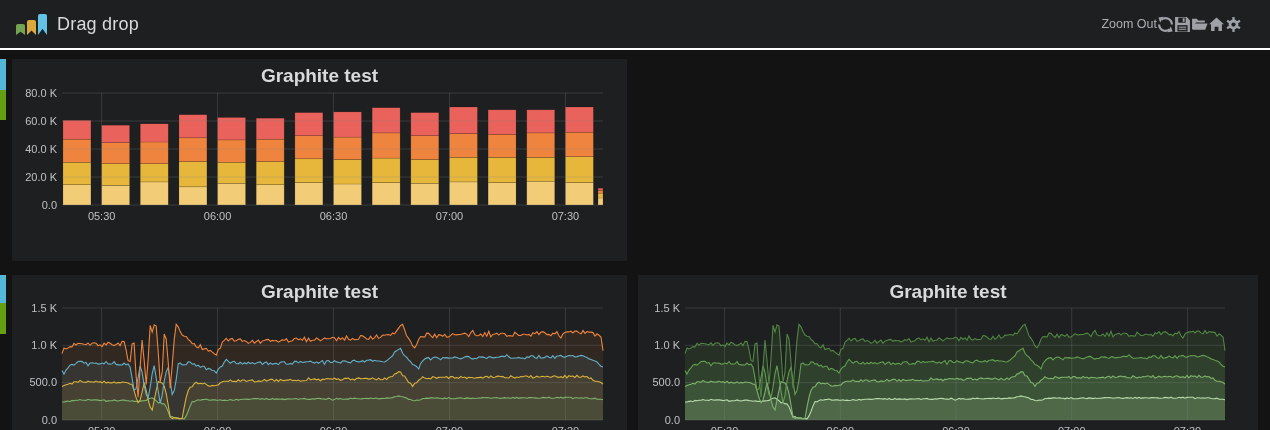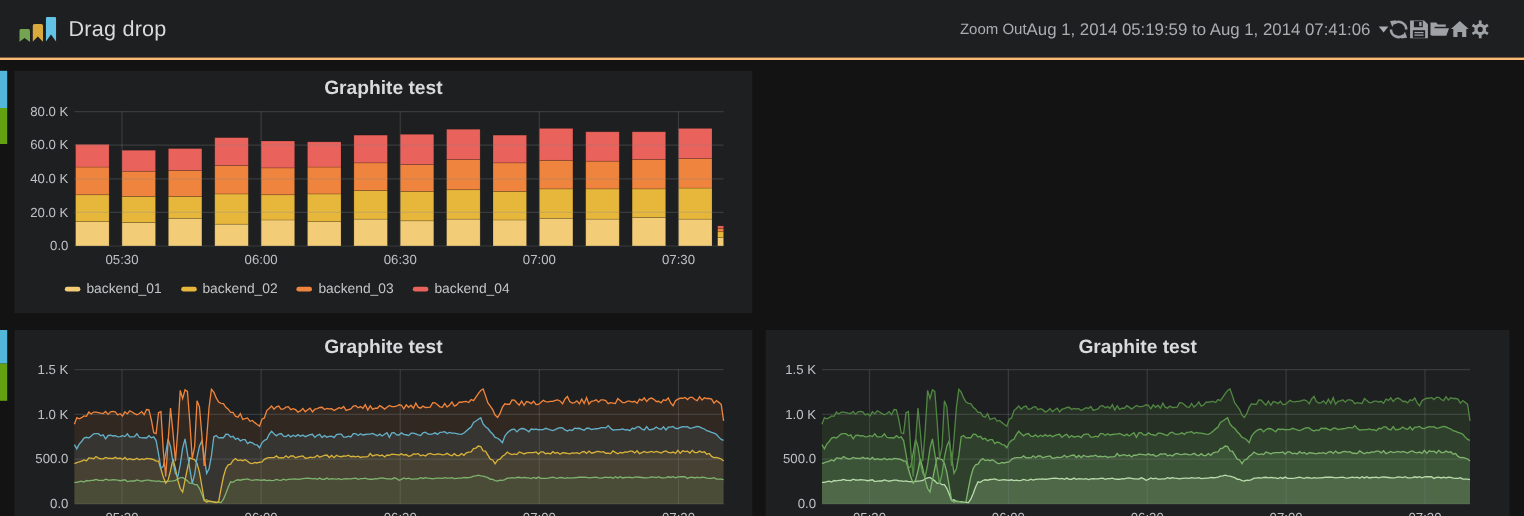--- a/index.html
+++ b/index.html
@@ -6,21 +6,21 @@
     --page_bg:#131314; --panel_bg:#1E1F20; --navbar_bg:#1E1F21;
     --text:#D8DADC; --muted:#ABAEB1; --axis:#BEC1C4; --icon:#9EA2A7;
     --strip_blue:#52B7D8; --strip_green:#63A112;
   }
   *{margin:0;padding:0;box-sizing:border-box}
   html,body{width:1270px;height:430px;overflow:hidden}
   body{background:var(--page_bg);font-family:"Liberation Sans",sans-serif;position:relative}
 
   
   .navbar{position:absolute;left:0;top:0;width:1270px;height:50px;background:var(--navbar_bg);
-    border-bottom:2px solid #fdba74;display:flex;padding:0 28px 0 16px}
+    border-bottom:2px solid #ffffff;display:flex;padding:0 28px 0 16px}
   .nav-left{display:flex;align-items:center;gap:10px}
   .logo{display:flex;align-items:flex-end;gap:2px;height:22px;cursor:pointer}
   .lb{width:9px;border-radius:2px 2px 0 0;clip-path:polygon(0 0,100% 0,100% 100%,50% 70%,0 100%)}
   .lb.g{height:11px;background:#74A352}
   .lb.y{height:15px;background:#D9A93B}
   .lb.b{height:21px;background:#62C3E6}
   .apptitle{color:var(--text);font-size:18px;letter-spacing:.2px}
   .nav-right{margin-left:auto;display:flex;align-items:center;}
   .zoomout{color:var(--muted);font-size:12.5px;cursor:pointer}
   .timerange{color:var(--muted);font-size:14px;display:flex;align-items:center;gap:7px;cursor:pointer}
@@ -33,21 +33,21 @@
   .strip{position:absolute;left:0;width:6px;cursor:pointer}
   .strip.blue{background:var(--strip_blue)}
   .strip.green{background:var(--strip_green)}
 
   
   .panel{position:absolute;background:var(--panel_bg)}
   #panel1{left:12px;top:59px;width:615px;height:202px}
   #panel2{left:12px;top:275px;width:615px;height:200px}
   #panel3{left:638px;top:275px;width:620px;height:200px}
   .ptitle{position:absolute;top:6px;left:0;right:0;text-align:center;color:var(--text);
-    font-size:16px;font-weight:bold;cursor:pointer;z-index:2}
+    font-size:19px;font-weight:bold;cursor:pointer;z-index:2}
   .panel svg.chart{position:absolute;left:0;top:0}
 
   
   .legend{position:absolute;left:42px;top:176px;display:flex;gap:16px;align-items:center;z-index:2}
   .legend-item{display:flex;align-items:center;gap:5px;cursor:pointer}
   .legend-swatch{width:13px;height:4px;border-radius:2px}
   .legend-label{color:#C3C6C8;font-size:11.5px}
 </style>
 </head>
 <body>
@@ -56,24 +56,20 @@
   <div class="nav-left">
     <span class="logo">
       <span class="lb g"></span>
       <span class="lb y"></span>
       <span class="lb b"></span>
     </span>
     <span class="apptitle">Drag drop</span>
   </div>
   <div class="nav-right">
     <a class="zoomout">Zoom Out</a>
-    <span class="timerange">
-      <span>Aug 1, 2014 05:19:59 to Aug 1, 2014 07:41:06</span>
-      <i class="caret"></i>
-    </span>
     <span class="navicon">
       <svg viewBox="0 0 16 16">
           <path d="M14 8A6 6 0 0 0 4.2 3.4" fill="none" stroke="currentColor" stroke-width="2"></path>
           <path d="M2 8a6 6 0 0 0 9.8 4.6" fill="none" stroke="currentColor" stroke-width="2"></path>
           <path d="M6.2 0.8L1.3 1.5l1.7 4.6z"></path>
           <path d="M9.8 15.2l4.9-.7-1.7-4.6z"></path>
         </svg>
     </span>
     <span class="navicon">
       <svg viewBox="0 0 16 16">
@@ -190,38 +186,20 @@
       <text x="89.65530000000001" y="161" text-anchor="middle" fill="#BEC1C4" font-size="11" font-family="Liberation Sans, sans-serif">05:30</text>
       <line x1="205.5916" y1="34" x2="205.5916" y2="146" stroke="#84878a44" stroke-width="1"></line>
       <text x="205.5916" y="161" text-anchor="middle" fill="#BEC1C4" font-size="11" font-family="Liberation Sans, sans-serif">06:00</text>
       <line x1="321.5279" y1="34" x2="321.5279" y2="146" stroke="#84878a44" stroke-width="1"></line>
       <text x="321.5279" y="161" text-anchor="middle" fill="#BEC1C4" font-size="11" font-family="Liberation Sans, sans-serif">06:30</text>
       <line x1="437.46419999999995" y1="34" x2="437.46419999999995" y2="146" stroke="#84878a44" stroke-width="1"></line>
       <text x="437.46419999999995" y="161" text-anchor="middle" fill="#BEC1C4" font-size="11" font-family="Liberation Sans, sans-serif">07:00</text>
       <line x1="553.4005" y1="34" x2="553.4005" y2="146" stroke="#84878a44" stroke-width="1"></line>
       <text x="553.4005" y="161" text-anchor="middle" fill="#BEC1C4" font-size="11" font-family="Liberation Sans, sans-serif">07:30</text>
     </svg>
-  <div class="legend" id="legend0">
-      <div class="legend-item">
-        <span class="legend-swatch" style="background: rgb(242, 204, 118);"></span>
-        <span class="legend-label">backend_01</span>
-      </div>
-      <div class="legend-item">
-        <span class="legend-swatch" style="background: rgb(231, 183, 60);"></span>
-        <span class="legend-label">backend_02</span>
-      </div>
-      <div class="legend-item">
-        <span class="legend-swatch" style="background: rgb(238, 132, 61);"></span>
-        <span class="legend-label">backend_03</span>
-      </div>
-      <div class="legend-item">
-        <span class="legend-swatch" style="background: rgb(233, 98, 91);"></span>
-        <span class="legend-label">backend_04</span>
-      </div>
-    </div>
 </section>
 
 <section class="panel" id="panel2">
   <div class="ptitle">Graphite test</div>
   <svg class="chart" id="chart1" width="615" height="200">
       <path d="M50,145L50.0,78.6L52.0,73.0L54.0,74.0L56.0,73.1L58.0,71.6L60.0,71.9L62.0,68.4L64.0,70.0L66.0,68.4L68.0,68.5L70.0,68.8L72.0,69.3L74.0,69.6L76.0,67.9L78.1,70.3L80.1,68.2L82.1,67.8L84.1,68.2L86.1,70.7L88.1,69.8L90.1,71.6L92.1,68.2L94.1,69.9L96.1,67.3L98.1,68.3L100.1,69.7L102.1,70.6L104.1,69.6L106.1,68.0L108.1,70.6L110.1,66.3L112.1,66.6L114.1,74.8L116.1,85.7L118.1,86.4L120.1,68.9L122.1,68.0L124.1,100.7L126.1,122.2L128.1,92.4L130.1,65.0L132.2,85.8L134.2,109.4L136.2,83.4L138.2,50.3L140.2,57.1L142.2,49.9L144.2,51.1L146.2,76.8L148.2,107.1L150.2,97.2L152.2,59.0L154.2,64.0L156.2,87.3L158.2,113.3L160.2,90.3L162.2,64.6L164.2,49.4L166.2,51.8L168.2,56.6L170.2,60.1L172.2,61.2L174.2,61.4L176.2,64.4L178.2,66.0L180.2,68.7L182.2,68.6L184.2,71.8L186.3,72.7L188.3,69.7L190.3,74.5L192.3,73.9L194.3,73.3L196.3,76.1L198.3,75.4L200.3,77.2L202.3,78.8L204.3,80.1L206.3,74.3L208.3,73.3L210.3,67.1L212.3,65.4L214.3,63.3L216.3,66.0L218.3,64.0L220.3,63.4L222.3,66.1L224.3,65.8L226.3,64.3L228.3,63.9L230.3,66.4L232.3,65.6L234.3,66.4L236.3,68.4L238.3,67.4L240.4,65.4L242.4,68.1L244.4,66.5L246.4,65.1L248.4,68.3L250.4,66.0L252.4,65.5L254.4,64.6L256.4,64.4L258.4,66.3L260.4,65.4L262.4,65.7L264.4,65.6L266.4,67.1L268.4,66.0L270.4,64.7L272.4,65.4L274.4,63.7L276.4,67.0L278.4,66.3L280.4,65.7L282.4,63.4L284.4,63.0L286.4,64.8L288.4,63.8L290.4,65.3L292.4,62.2L294.5,66.7L296.5,63.1L298.5,66.2L300.5,65.2L302.5,65.2L304.5,63.0L306.5,64.3L308.5,65.9L310.5,64.4L312.5,62.9L314.5,63.8L316.5,63.8L318.5,63.5L320.5,62.3L322.5,62.7L324.5,65.7L326.5,62.4L328.5,64.4L330.5,62.7L332.5,65.2L334.5,60.9L336.5,64.3L338.5,65.1L340.5,63.4L342.5,64.6L344.5,64.5L346.5,64.3L348.6,60.6L350.6,60.7L352.6,62.2L354.6,64.0L356.6,64.4L358.6,61.2L360.6,64.2L362.6,62.6L364.6,59.9L366.6,63.4L368.6,62.4L370.6,60.1L372.6,60.2L374.6,59.7L376.6,59.5L378.6,60.4L380.6,57.9L382.6,58.9L384.6,55.9L386.6,53.1L388.6,50.4L390.6,49.2L392.6,54.7L394.6,60.8L396.6,63.4L398.6,66.4L400.6,70.9L402.7,72.9L404.7,69.5L406.7,64.3L408.7,61.5L410.7,61.9L412.7,61.9L414.7,58.2L416.7,58.4L418.7,60.6L420.7,62.6L422.7,59.2L424.7,62.7L426.7,59.6L428.7,60.1L430.7,61.3L432.7,59.3L434.7,62.1L436.7,62.0L438.7,60.4L440.7,58.6L442.7,59.7L444.7,59.9L446.7,59.5L448.7,59.5L450.7,58.7L452.7,58.2L454.7,59.1L456.8,61.5L458.8,57.5L460.8,55.4L462.8,59.7L464.8,60.8L466.8,60.5L468.8,59.0L470.8,61.5L472.8,57.6L474.8,61.3L476.8,56.3L478.8,61.9L480.8,59.5L482.8,59.0L484.8,58.2L486.8,60.1L488.8,58.2L490.8,58.3L492.8,58.8L494.8,61.4L496.8,60.6L498.8,60.9L500.8,61.2L502.8,57.2L504.8,58.8L506.8,60.5L508.8,60.5L510.9,59.3L512.9,59.3L514.9,60.0L516.9,59.4L518.9,61.1L520.9,57.7L522.9,58.7L524.9,56.6L526.9,59.6L528.9,57.3L530.9,56.7L532.9,57.8L534.9,59.6L536.9,59.4L538.9,60.7L540.9,58.2L542.9,58.8L544.9,56.6L546.9,60.8L548.9,63.1L550.9,58.9L552.9,57.6L554.9,56.9L556.9,56.9L558.9,56.2L560.9,58.0L562.9,56.1L565.0,56.1L567.0,57.9L569.0,58.9L571.0,55.6L573.0,58.4L575.0,56.5L577.0,57.1L579.0,57.1L581.0,57.6L583.0,61.0L585.0,58.8L587.0,60.3L589.0,62.0L591.0,75.7L591,145Z" fill="#EF843C" fill-opacity="0.1"></path>
       <path d="M50,145L50.0,95.5L52.0,99.1L54.0,95.1L56.0,92.9L58.0,90.1L60.0,89.4L62.0,90.1L64.0,88.4L66.0,86.5L68.0,86.4L70.0,86.4L72.0,88.2L74.0,87.4L76.0,90.7L78.1,87.9L80.1,87.7L82.1,88.3L84.1,88.1L86.1,89.1L88.1,88.9L90.1,88.0L92.1,88.8L94.1,86.5L96.1,89.0L98.1,89.1L100.1,88.8L102.1,86.6L104.1,89.4L106.1,89.9L108.1,89.8L110.1,90.0L112.1,88.1L114.1,89.8L116.1,89.0L118.1,92.1L120.1,103.2L122.1,115.1L124.1,113.7L126.1,102.6L128.1,91.0L130.1,97.4L132.2,110.3L134.2,119.5L136.2,122.4L138.2,112.2L140.2,98.5L142.2,90.7L144.2,103.0L146.2,116.0L148.2,127.9L150.2,120.2L152.2,106.1L154.2,96.8L156.2,92.4L158.2,105.5L160.2,119.5L162.2,115.6L164.2,104.7L166.2,88.9L168.2,88.0L170.2,89.9L172.2,89.8L174.2,89.8L176.2,86.9L178.2,87.0L180.2,89.2L182.2,88.6L184.2,91.0L186.3,90.2L188.3,92.4L190.3,91.3L192.3,91.3L194.3,94.7L196.3,93.4L198.3,94.0L200.3,95.5L202.3,95.8L204.3,98.1L206.3,94.0L208.3,91.9L210.3,91.1L212.3,87.0L214.3,84.4L216.3,86.4L218.3,88.2L220.3,86.7L222.3,86.3L224.3,88.5L226.3,88.8L228.3,87.3L230.3,89.1L232.3,87.7L234.3,88.8L236.3,87.2L238.3,88.6L240.4,87.6L242.4,88.9L244.4,88.0L246.4,87.2L248.4,86.9L250.4,89.5L252.4,87.8L254.4,86.9L256.4,89.6L258.4,87.9L260.4,89.3L262.4,88.6L264.4,88.4L266.4,89.6L268.4,87.2L270.4,86.7L272.4,86.8L274.4,89.3L276.4,89.2L278.4,88.4L280.4,89.1L282.4,86.4L284.4,86.3L286.4,87.9L288.4,86.4L290.4,87.5L292.4,87.1L294.5,86.8L296.5,86.8L298.5,86.2L300.5,87.2L302.5,88.1L304.5,86.8L306.5,88.3L308.5,86.9L310.5,85.6L312.5,89.4L314.5,85.8L316.5,85.5L318.5,87.4L320.5,87.5L322.5,85.7L324.5,86.9L326.5,87.3L328.5,88.0L330.5,86.0L332.5,85.9L334.5,86.6L336.5,87.4L338.5,87.9L340.5,85.7L342.5,85.1L344.5,86.6L346.5,86.9L348.6,86.6L350.6,85.7L352.6,87.0L354.6,85.3L356.6,85.1L358.6,84.7L360.6,86.3L362.6,85.3L364.6,86.0L366.6,86.0L368.6,86.3L370.6,86.8L372.6,87.0L374.6,85.8L376.6,84.1L378.6,82.4L380.6,80.8L382.6,77.0L384.6,75.8L386.6,74.4L388.6,73.2L390.6,78.3L392.6,80.6L394.6,82.1L396.6,84.8L398.6,86.7L400.6,89.5L402.7,90.2L404.7,91.7L406.7,94.0L408.7,88.4L410.7,85.8L412.7,84.0L414.7,82.9L416.7,82.6L418.7,84.9L420.7,82.9L422.7,82.1L424.7,82.3L426.7,83.4L428.7,84.8L430.7,82.5L432.7,82.9L434.7,82.6L436.7,83.1L438.7,83.0L440.7,83.0L442.7,81.9L444.7,82.5L446.7,83.3L448.7,83.8L450.7,83.0L452.7,82.0L454.7,81.4L456.8,81.6L458.8,83.3L460.8,84.1L462.8,83.3L464.8,83.7L466.8,81.8L468.8,82.1L470.8,81.9L472.8,82.8L474.8,83.5L476.8,81.9L478.8,81.9L480.8,82.9L482.8,82.6L484.8,82.3L486.8,82.2L488.8,81.4L490.8,81.4L492.8,81.6L494.8,79.7L496.8,81.8L498.8,83.3L500.8,83.2L502.8,83.0L504.8,83.0L506.8,82.4L508.8,83.2L510.9,83.0L512.9,83.9L514.9,81.9L516.9,82.3L518.9,80.7L520.9,80.8L522.9,82.7L524.9,83.3L526.9,80.5L528.9,83.2L530.9,82.9L532.9,82.4L534.9,80.9L536.9,82.3L538.9,82.8L540.9,80.7L542.9,83.3L544.9,81.0L546.9,80.9L548.9,80.4L550.9,82.0L552.9,82.1L554.9,81.2L556.9,80.5L558.9,80.8L560.9,80.6L562.9,82.0L565.0,81.6L567.0,81.0L569.0,80.4L571.0,80.8L573.0,81.8L575.0,82.5L577.0,83.9L579.0,84.5L581.0,85.3L583.0,85.9L585.0,86.9L587.0,89.3L589.0,91.2L591.0,91.9L591,145Z" fill="#64B0C8" fill-opacity="0.1"></path>
       <path d="M50,145L50.0,111.4L52.0,110.6L54.0,109.8L56.0,109.3L58.0,108.3L60.0,109.1L62.0,106.7L64.0,106.8L66.0,107.3L68.0,105.4L70.0,106.8L72.0,107.3L74.0,107.4L76.0,106.2L78.1,106.9L80.1,107.0L82.1,107.1L84.1,106.1L86.1,107.2L88.1,106.7L90.1,107.9L92.1,106.2L94.1,108.1L96.1,107.2L98.1,107.9L100.1,107.9L102.1,106.9L104.1,108.2L106.1,107.4L108.1,107.9L110.1,107.0L112.1,107.2L114.1,107.5L116.1,108.0L118.1,109.2L120.1,109.3L122.1,115.8L124.1,122.6L126.1,127.6L128.1,125.0L130.1,117.2L132.2,107.5L134.2,115.6L136.2,125.1L138.2,132.1L140.2,135.0L142.2,125.2L144.2,115.4L146.2,106.5L148.2,107.5L150.2,108.0L152.2,111.2L154.2,118.5L156.2,130.0L158.2,141.8L160.2,143.5L162.2,142.5L164.2,142.9L166.2,143.4L168.2,143.9L170.2,143.1L172.2,132.1L174.2,122.3L176.2,115.5L178.2,112.3L180.2,111.8L182.2,108.7L184.2,107.1L186.3,108.8L188.3,108.3L190.3,108.9L192.3,108.1L194.3,109.4L196.3,110.9L198.3,111.3L200.3,110.4L202.3,110.8L204.3,110.2L206.3,109.9L208.3,107.8L210.3,106.8L212.3,106.3L214.3,106.3L216.3,106.4L218.3,104.9L220.3,106.5L222.3,106.4L224.3,106.6L226.3,104.8L228.3,106.4L230.3,105.0L232.3,105.0L234.3,106.5L236.3,105.8L238.3,105.3L240.4,104.9L242.4,106.9L244.4,106.7L246.4,105.9L248.4,106.4L250.4,106.0L252.4,104.4L254.4,106.0L256.4,105.2L258.4,104.4L260.4,104.2L262.4,106.3L264.4,104.5L266.4,106.4L268.4,104.4L270.4,105.4L272.4,105.6L274.4,105.0L276.4,105.1L278.4,104.3L280.4,105.6L282.4,105.2L284.4,105.7L286.4,105.1L288.4,106.2L290.4,105.8L292.4,105.7L294.5,105.5L296.5,102.9L298.5,104.9L300.5,104.3L302.5,103.9L304.5,104.8L306.5,104.2L308.5,105.8L310.5,104.2L312.5,104.5L314.5,103.5L316.5,103.7L318.5,103.9L320.5,104.2L322.5,103.2L324.5,104.3L326.5,103.8L328.5,105.3L330.5,104.8L332.5,103.3L334.5,103.4L336.5,103.0L338.5,104.8L340.5,104.1L342.5,105.0L344.5,103.5L346.5,102.9L348.6,103.6L350.6,103.8L352.6,103.3L354.6,103.4L356.6,104.1L358.6,103.9L360.6,102.8L362.6,104.1L364.6,104.8L366.6,103.1L368.6,104.7L370.6,104.6L372.6,102.9L374.6,104.4L376.6,102.4L378.6,101.8L380.6,101.6L382.6,98.9L384.6,98.4L386.6,96.7L388.6,97.1L390.6,100.7L392.6,100.9L394.6,104.3L396.6,107.6L398.6,108.3L400.6,111.4L402.7,108.3L404.7,107.7L406.7,105.2L408.7,103.9L410.7,101.7L412.7,103.1L414.7,103.8L416.7,103.3L418.7,103.8L420.7,101.6L422.7,102.3L424.7,103.3L426.7,102.4L428.7,102.2L430.7,102.2L432.7,102.2L434.7,101.6L436.7,103.4L438.7,101.5L440.7,101.6L442.7,103.1L444.7,102.6L446.7,103.3L448.7,101.4L450.7,102.7L452.7,102.0L454.7,103.5L456.8,102.2L458.8,102.5L460.8,102.8L462.8,103.2L464.8,102.5L466.8,102.6L468.8,102.2L470.8,103.2L472.8,101.7L474.8,101.3L476.8,102.8L478.8,100.9L480.8,102.5L482.8,102.3L484.8,101.4L486.8,101.1L488.8,101.8L490.8,101.4L492.8,102.7L494.8,102.7L496.8,103.0L498.8,100.8L500.8,102.0L502.8,103.1L504.8,102.0L506.8,102.5L508.8,101.6L510.9,101.7L512.9,101.0L514.9,101.0L516.9,102.4L518.9,100.6L520.9,103.0L522.9,102.2L524.9,101.2L526.9,102.2L528.9,101.7L530.9,101.2L532.9,101.9L534.9,101.2L536.9,101.7L538.9,102.5L540.9,101.3L542.9,100.8L544.9,101.9L546.9,102.4L548.9,101.7L550.9,102.8L552.9,100.3L554.9,102.8L556.9,100.7L558.9,101.4L560.9,101.0L562.9,102.5L565.0,100.3L567.0,102.1L569.0,102.2L571.0,100.9L573.0,101.9L575.0,101.5L577.0,103.5L579.0,102.9L581.0,105.3L583.0,106.3L585.0,106.2L587.0,106.7L589.0,107.5L591.0,109.1L591,145Z" fill="#D8B23A" fill-opacity="0.1"></path>
       <path d="M50,145L50.0,127.0L52.0,127.0L54.0,126.4L56.0,126.0L58.0,126.7L60.0,125.4L62.0,125.7L64.0,125.3L66.0,125.2L68.0,124.5L70.0,125.2L72.0,125.3L74.0,125.4L76.0,124.3L78.1,125.0L80.1,125.1L82.1,124.8L84.1,124.9L86.1,125.1L88.1,125.6L90.1,125.2L92.1,124.8L94.1,126.3L96.1,125.9L98.1,125.7L100.1,125.8L102.1,124.9L104.1,125.6L106.1,126.0L108.1,125.5L110.1,125.1L112.1,125.1L114.1,125.6L116.1,125.7L118.1,126.2L120.1,125.8L122.1,126.4L124.1,126.3L126.1,126.6L128.1,126.1L130.1,125.9L132.2,125.7L134.2,125.4L136.2,124.1L138.2,123.3L140.2,122.8L142.2,124.3L144.2,125.7L146.2,127.8L148.2,127.4L150.2,128.9L152.2,128.8L154.2,131.9L156.2,136.7L158.2,142.0L160.2,141.5L162.2,143.0L164.2,143.0L166.2,143.1L168.2,143.5L170.2,143.6L172.2,143.8L174.2,140.9L176.2,136.3L178.2,130.9L180.2,126.5L182.2,126.9L184.2,125.4L186.3,124.8L188.3,125.2L190.3,124.6L192.3,124.5L194.3,124.1L196.3,124.9L198.3,125.3L200.3,124.9L202.3,124.8L204.3,125.1L206.3,125.2L208.3,124.8L210.3,125.5L212.3,125.1L214.3,125.5L216.3,125.3L218.3,124.5L220.3,125.1L222.3,125.3L224.3,124.3L226.3,125.1L228.3,124.5L230.3,124.2L232.3,124.2L234.3,124.1L236.3,124.4L238.3,124.2L240.4,123.8L242.4,123.6L244.4,123.5L246.4,123.7L248.4,124.1L250.4,123.6L252.4,124.4L254.4,123.4L256.4,124.5L258.4,124.4L260.4,123.4L262.4,124.4L264.4,123.9L266.4,124.1L268.4,124.3L270.4,123.9L272.4,124.6L274.4,124.1L276.4,123.9L278.4,124.0L280.4,124.0L282.4,123.7L284.4,123.5L286.4,124.5L288.4,123.8L290.4,123.8L292.4,123.4L294.5,124.3L296.5,124.4L298.5,124.4L300.5,123.8L302.5,124.1L304.5,123.5L306.5,123.2L308.5,123.6L310.5,124.0L312.5,124.1L314.5,124.2L316.5,123.2L318.5,123.9L320.5,125.2L322.5,124.4L324.5,123.3L326.5,124.1L328.5,123.5L330.5,124.2L332.5,124.3L334.5,124.1L336.5,124.1L338.5,123.1L340.5,123.7L342.5,123.1L344.5,123.5L346.5,123.7L348.6,124.0L350.6,123.6L352.6,123.5L354.6,123.4L356.6,123.6L358.6,123.0L360.6,123.5L362.6,123.4L364.6,123.0L366.6,123.9L368.6,123.6L370.6,123.4L372.6,123.5L374.6,122.9L376.6,123.1L378.6,123.0L380.6,122.6L382.6,121.7L384.6,121.5L386.6,120.9L388.6,121.5L390.6,121.7L392.6,122.4L394.6,123.0L396.6,124.4L398.6,124.5L400.6,125.5L402.7,125.8L404.7,125.1L406.7,125.3L408.7,124.7L410.7,123.5L412.7,123.5L414.7,123.1L416.7,123.4L418.7,122.9L420.7,122.7L422.7,123.2L424.7,122.8L426.7,123.1L428.7,123.2L430.7,123.8L432.7,122.9L434.7,123.7L436.7,122.6L438.7,123.6L440.7,123.7L442.7,123.7L444.7,123.4L446.7,123.0L448.7,122.7L450.7,123.3L452.7,123.6L454.7,122.9L456.8,123.1L458.8,123.6L460.8,123.0L462.8,123.5L464.8,123.2L466.8,123.1L468.8,122.9L470.8,122.6L472.8,122.7L474.8,122.6L476.8,122.8L478.8,123.2L480.8,123.0L482.8,122.8L484.8,122.6L486.8,123.3L488.8,123.4L490.8,123.0L492.8,122.6L494.8,123.0L496.8,122.7L498.8,123.5L500.8,122.3L502.8,123.3L504.8,122.3L506.8,123.3L508.8,122.9L510.9,122.8L512.9,122.7L514.9,123.2L516.9,122.6L518.9,122.5L520.9,122.7L522.9,122.9L524.9,123.1L526.9,123.2L528.9,123.0L530.9,122.4L532.9,122.6L534.9,123.0L536.9,122.2L538.9,123.2L540.9,123.3L542.9,123.0L544.9,122.3L546.9,122.9L548.9,122.2L550.9,123.2L552.9,122.4L554.9,122.3L556.9,122.2L558.9,122.3L560.9,123.7L562.9,122.8L565.0,122.7L567.0,123.3L569.0,122.7L571.0,123.2L573.0,122.7L575.0,122.8L577.0,123.5L579.0,123.7L581.0,123.6L583.0,123.1L585.0,124.2L587.0,124.3L589.0,124.3L591.0,124.7L591,145Z" fill="#7EB26D" fill-opacity="0.1"></path>
       <line x1="50" y1="145" x2="591" y2="145" stroke="#84878a44" stroke-width="1"></line>

